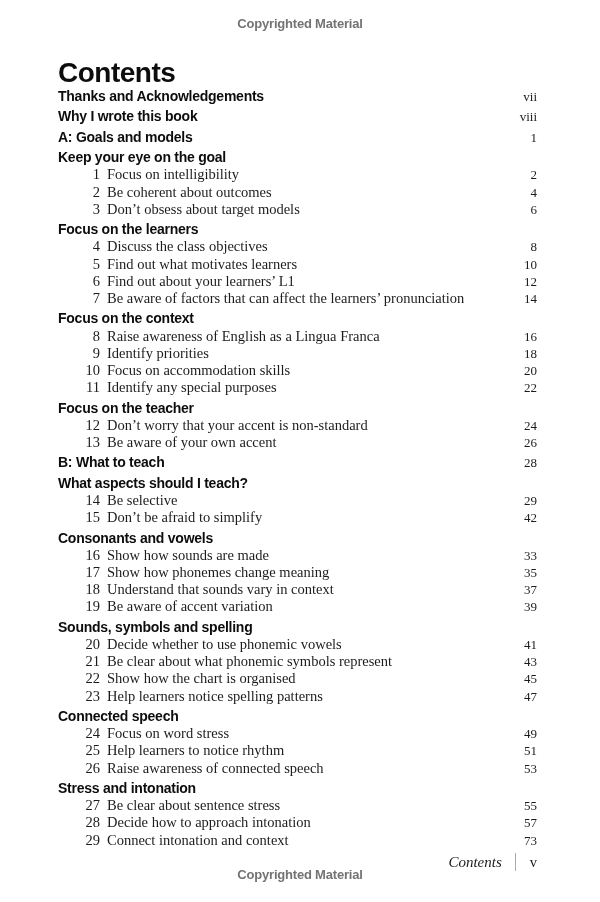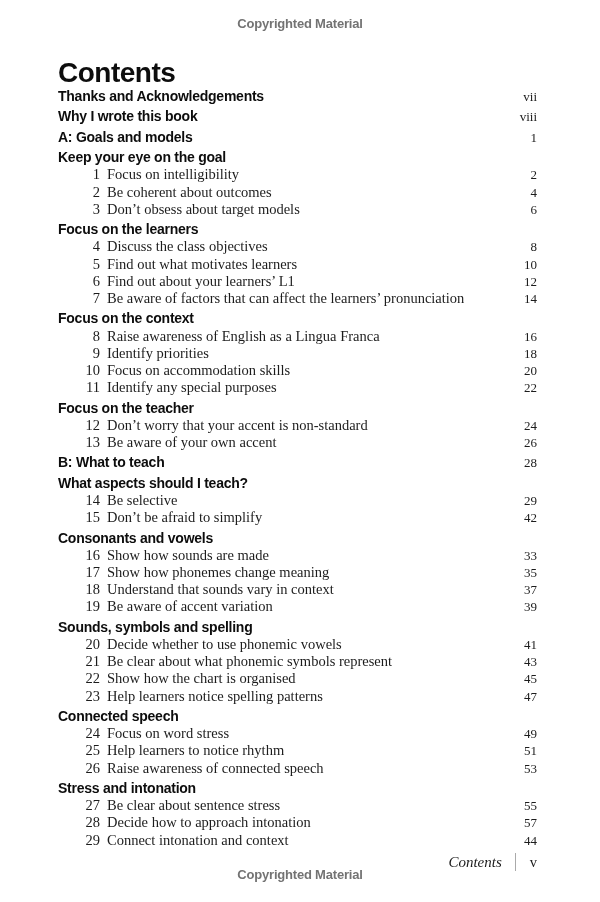--- a/index.html
+++ b/index.html
@@ -299,21 +299,21 @@
           <span class="pageno">55</span>
         </div>
         <div class="row item">
           <span class="num">28</span>
           <span class="text">Decide how to approach intonation</span>
           <span class="pageno">57</span>
         </div>
         <div class="row item">
           <span class="num">29</span>
           <span class="text">Connect intonation and context</span>
-          <span class="pageno">44</span>
+          <span class="pageno">73</span>
         </div>
       </div>
   </div>
 
   <div class="footer">
     <span class="footer-label">Contents</span>
     <span class="footer-divider"></span>
     <span class="footer-pageno">v</span>
   </div>
 

